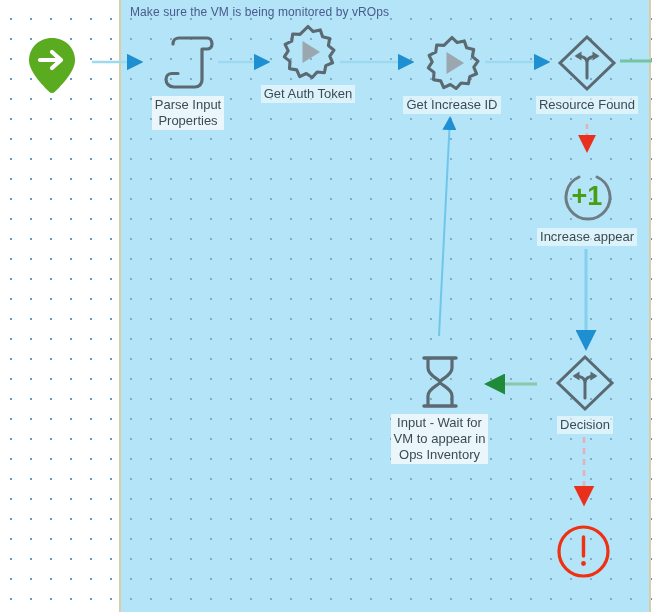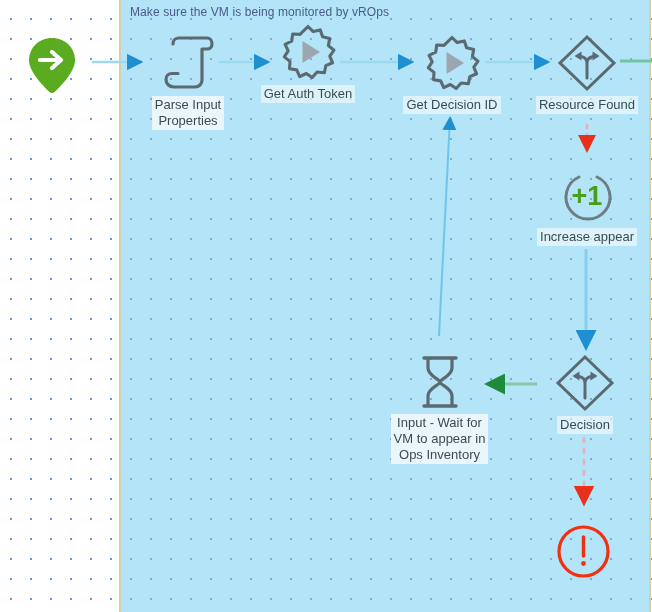--- a/index.html
+++ b/index.html
@@ -170,21 +170,21 @@
     <span class="label lbl-faint">Get Auth Token</span>
   </div>
 
   <div class="node" style="left:400px;top:34px;width:104px;">
     <span class="glyph">
       <svg width="58" height="58" viewBox="0 0 58 58">
         <path d="M29 3.5 L34.2 8.6 L41.3 6.9 L43.6 13.8 L50.7 15.4 L49.4 22.6 L55 27.2 L50.8 33.1 L53.6 39.8 L46.8 42.6 L45.4 49.8 L38.1 49 L33.2 54.5 L27.3 50.5 L20.7 53.6 L17.7 46.9 L10.5 45.7 L11 38.4 L5.3 33.9 L9.2 27.9 L6.1 21.3 L12.7 18.2 L13.7 11 L21 11.4 Z" fill="none" stroke="#5b6a72" stroke-width="3.1" stroke-linejoin="round"></path>
         <path d="M23.5 18 L41 29 L23.5 40 Z" fill="#9aa7ae"></path>
       </svg>
     </span>
-    <span class="label lbl-faint">Get Decision ID</span>
+    <span class="label lbl-faint">Get Increase ID</span>
   </div>
 
   <div class="node" style="left:527px;top:34px;width:120px;justify-content:center;">
     <span class="glyph">
       <svg width="62" height="58" viewBox="0 0 62 58">
         <path d="M31 3 L58 29 L31 55 L4 29 Z" fill="none" stroke="#5b6a72" stroke-width="3"></path>
         <path d="M31 44 L31 29 M31 29 C31 24 26 22 21.5 22 M31 29 C31 24 36 22 40.5 22" fill="none" stroke="#5b6a72" stroke-width="3" stroke-linecap="round"></path>
         <path d="M25.5 17.5 L18.5 22 L25.5 26.5 Z" fill="#5b6a72"></path>
         <path d="M36.5 17.5 L43.5 22 L36.5 26.5 Z" fill="#5b6a72"></path>
       </svg>

